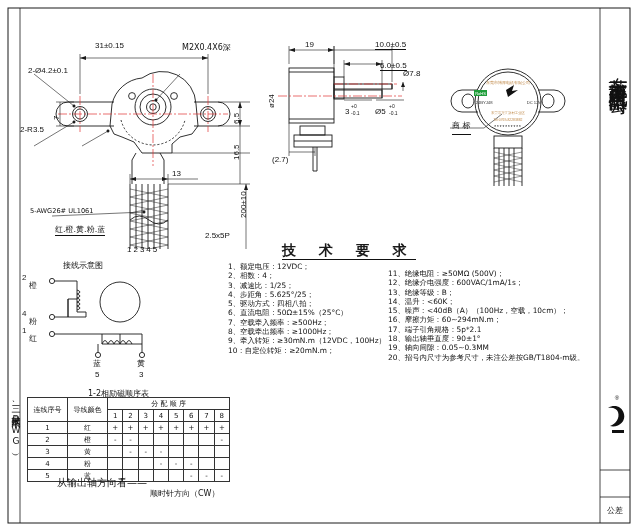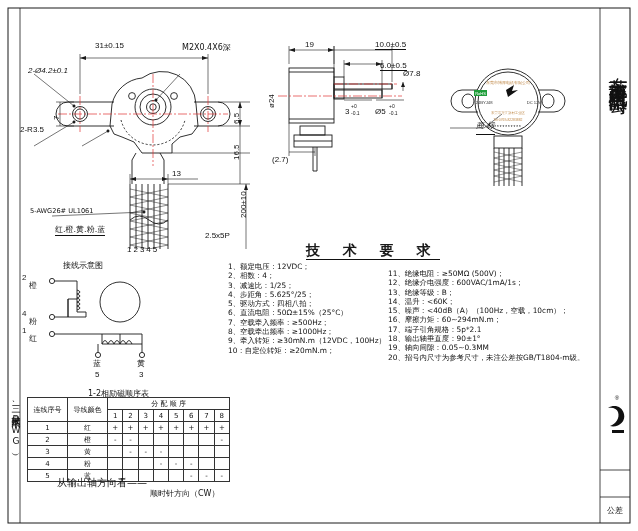--- a/index.html
+++ b/index.html
@@ -26,21 +26,21 @@
   }
   .vtext-sm{
     writing-mode:vertical-rl;
     text-orientation:upright;
     font-size:9px;
     letter-spacing:1px;
     color:#111;
   }
   .title-tech{
     font-size:14px;font-weight:bold;letter-spacing:9px;
-    border-bottom:1.4px solid #111;padding-bottom:2px;margin-left:24px;
+    border-bottom:1.4px solid #111;padding-bottom:2px;
   }
   .speclist{font-size:7.4px;line-height:9.3px;color:#111;}
   .speclist div{white-space:nowrap;}
   table.seq{border-collapse:collapse;font-size:7px;}
   table.seq td,table.seq th{
     border:1px solid #333;text-align:center;font-weight:normal;
     padding:0;height:11px;color:#111;
   }
   .rot{transform-origin:0 0;}
 </style>
@@ -157,21 +157,21 @@
         <circle cx="134" cy="66" r="1.2" fill="#1a1a1a"></circle>
       <path d="M30,182 L122,178"></path>
         <circle cx="122" cy="178" r="1.2" fill="#1a1a1a"></circle>
       <path d="M160,240 L186,256"></path>
       <path d="M48,248 L100,248"></path>
     </g>
   </svg>
 
   <div class="t dim" style="left:95px;top:42px;">31±0.15</div>
   <div class="t dim cn" style="left:182px;top:44px;">M2X0.4X6深</div>
-  <div class="t dim" style="left:28px;top:67px;font-style:italic;">2-Ø4.2±0.1</div>
+  <div class="t dim" style="left:28px;top:67px;">2-Ø4.2±0.1</div>
   <div class="t dim" style="left:20px;top:126px;">2-R3.5</div>
   <div class="t dim rot" style="left:53px;top:120px;transform:rotate(-90deg);">7</div>
   <div class="t dim rot" style="left:233px;top:124px;transform:rotate(-90deg);">6.5</div>
   <div class="t dim rot" style="left:233px;top:160px;transform:rotate(-90deg);">16.5</div>
   <div class="t dim" style="left:172px;top:170px;">13</div>
   <div class="t dim rot" style="left:240px;top:218px;transform:rotate(-90deg);">200±10</div>
   <div class="t dim cn" style="left:30px;top:208px;font-size:6.6px;">5-AWG26# UL1061</div>
   <div class="t dim cn" style="left:55px;top:226px;border-bottom:0.8px solid #111;padding-bottom:1px;">红.橙.黄.粉.蓝</div>
   <div class="t dim" style="left:205px;top:232px;">2.5x5P</div>
   <div class="t dim" style="left:127px;top:246px;letter-spacing:2px;">12345</div>
@@ -270,21 +270,21 @@
     <rect x="24" y="30" width="13" height="6" fill="#1f9d3a"></rect>
     <text x="30.5" y="34.7" font-size="4" text-anchor="middle" fill="#ffffff">RoHS</text>
     <text x="34" y="44" font-size="4.2" text-anchor="middle" fill="#333">24BYJ48</text>
     <text x="84" y="44" font-size="4.2" text-anchor="middle" fill="#333">DC 12V</text>
     <text x="58" y="54" font-size="3.4" text-anchor="middle" fill="#c08a4a">东莞市万江新村工业区</text>
     <text x="58" y="61" font-size="3.4" text-anchor="middle" fill="#c08a4a">Tel:0769-82283882</text>
     <text x="58" y="69" font-size="4.5" text-anchor="middle" fill="#111" letter-spacing="1">**********</text>
 
     <path d="M56,30 l8,-5 l-2,6 l6,-1 l-10,7 z" fill="#111" stroke="none"></path>
   </svg>
-  <div class="t dim cn" style="left:476px;top:122px;border-bottom:0.8px solid #111;padding-bottom:4px;font-style:italic;">商  标</div>
+  <div class="t dim cn" style="left:452px;top:122px;border-bottom:0.8px solid #111;padding-bottom:4px;">商  标</div>
 
   <div class="t title-tech cn" style="left:282px;top:243px;">技 术 要 求</div>
 
   <div class="abs speclist cn" style="left:228px;top:262px;width:160px;">
     <div>1、额定电压：12VDC；</div>
     <div>2、相数：4；</div>
     <div>3、减速比：1/25；</div>
     <div>4、步距角：5.625°/25；</div>
     <div>5、驱动方式：四相八拍；</div>
     <div>6、直流电阻：50Ω±15%（25°C）</div>

